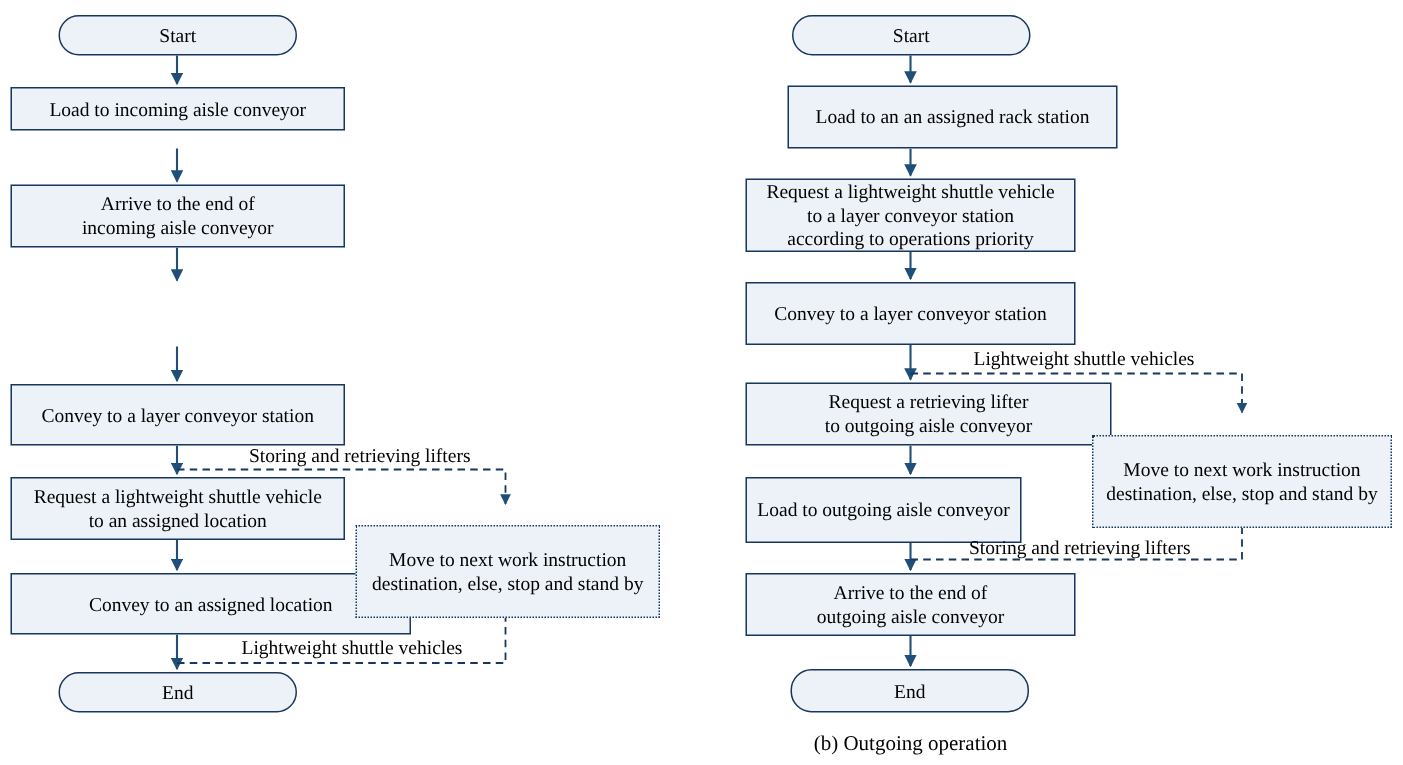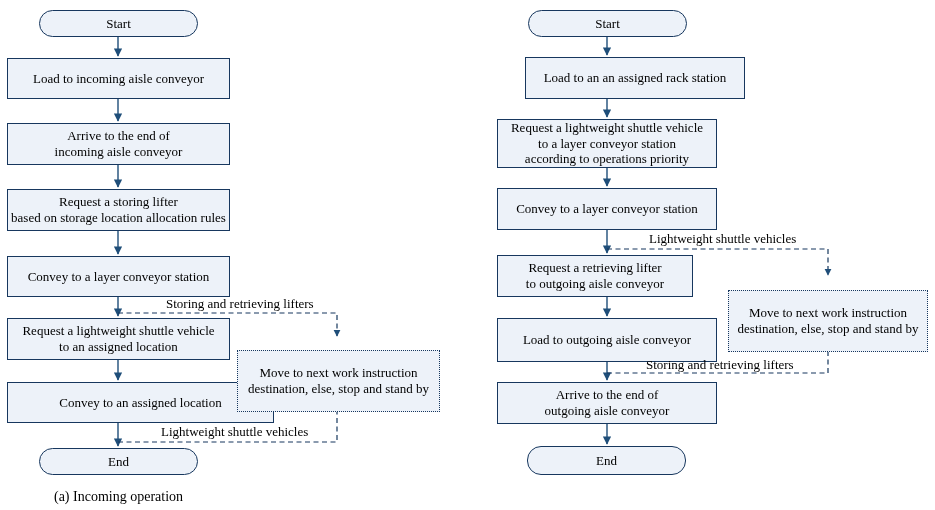--- a/index.html
+++ b/index.html
@@ -62,65 +62,63 @@
     <line class="flow" x1="607" y1="297" x2="607" y2="316" marker-end="url(#ah)"></line>
     <line class="flow" x1="607" y1="362" x2="607" y2="380" marker-end="url(#ah)"></line>
     <line class="flow" x1="607" y1="424" x2="607" y2="444" marker-end="url(#ah)"></line>
 
     <path class="dash" d="M607,249 L828,249 L828,275" marker-end="url(#ah)"></path>
     <path class="dash" d="M607,373 L828,373 L828,342" marker-end="url(#ah)"></path>
   </svg>
 
   <div class="node terminator" style="left:39px;top:10px;width:159px;height:27px;">Start</div>
 
-  <div class="node" style="left:7px;top:58px;width:223px;height:41px;">Load to incoming aisle conveyor</div>
+  <div class="node" style="left:7px;top:58px;width:223px;height:29px;">Load to incoming aisle conveyor</div>
 
   <div class="node" style="left:7px;top:123px;width:223px;height:42px;">Arrive to the end of
 incoming aisle conveyor</div>
 
-  <div class="node" style="left:7px;top:189px;width:223px;height:42px;">Request a storing lifter
-based on storage location allocation rules</div>
 
   <div class="node" style="left:7px;top:256px;width:223px;height:41px;">Convey to a layer conveyor station</div>
 
   <div class="node" style="left:7px;top:318px;width:223px;height:42px;">Request a lightweight shuttle vehicle
 to an assigned location</div>
 
   <div class="node" style="left:7px;top:382px;width:267px;height:41px;">Convey to an assigned location</div>
 
   <div class="node terminator" style="left:39px;top:448px;width:159px;height:27px;">End</div>
 
   <div class="node side-box" style="left:237px;top:338px;width:203px;height:62px;">Move to next work instruction
 destination, else, stop and stand by</div>
 
   <span class="conn-label" style="left:166px;top:297px;">Storing and retrieving lifters</span>
   <span class="conn-label" style="left:161px;top:425px;">Lightweight shuttle vehicles</span>
 
-  <div class="caption" style="left:7px;top:489px;width:223px;">(a) Incoming operation</div>
 
   <div class="node terminator" style="left:528px;top:10px;width:159px;height:27px;">Start</div>
 
   <div class="node" style="left:497px;top:57px;width:220px;height:42px;margin-left:28px;">Load to an an assigned rack station</div>
 
   <div class="node" style="left:497px;top:119px;width:220px;height:49px;">Request a lightweight shuttle vehicle
 to a layer conveyor station
 according to operations priority</div>
 
   <div class="node" style="left:497px;top:188px;width:220px;height:42px;">Convey to a layer conveyor station</div>
 
-  <div class="node" style="left:497px;top:255px;width:196px;height:42px;">Request a retrieving lifter
+  <div class="node" style="left:497px;top:255px;width:244px;height:42px;">Request a retrieving lifter
 to outgoing aisle conveyor</div>
 
-  <div class="node" style="left:497px;top:318px;width:220px;height:44px;">Load to outgoing aisle conveyor</div>
+  <div class="node" style="left:497px;top:318px;width:184px;height:44px;">Load to outgoing aisle conveyor</div>
 
   <div class="node" style="left:497px;top:382px;width:220px;height:42px;">Arrive to the end of
 outgoing aisle conveyor</div>
 
   <div class="node terminator" style="left:527px;top:446px;width:159px;height:29px;">End</div>
 
   <div class="node side-box" style="left:728px;top:278px;width:200px;height:62px;">Move to next work instruction
 destination, else, stop and stand by</div>
 
   <span class="conn-label" style="left:649px;top:232px;">Lightweight shuttle vehicles</span>
   <span class="conn-label" style="left:646px;top:358px;">Storing and retrieving lifters</span>
 
+  <div class="caption" style="left:497px;top:489px;width:220px;">(b) Outgoing operation</div>
 
 </div>
 
 </body></html>

